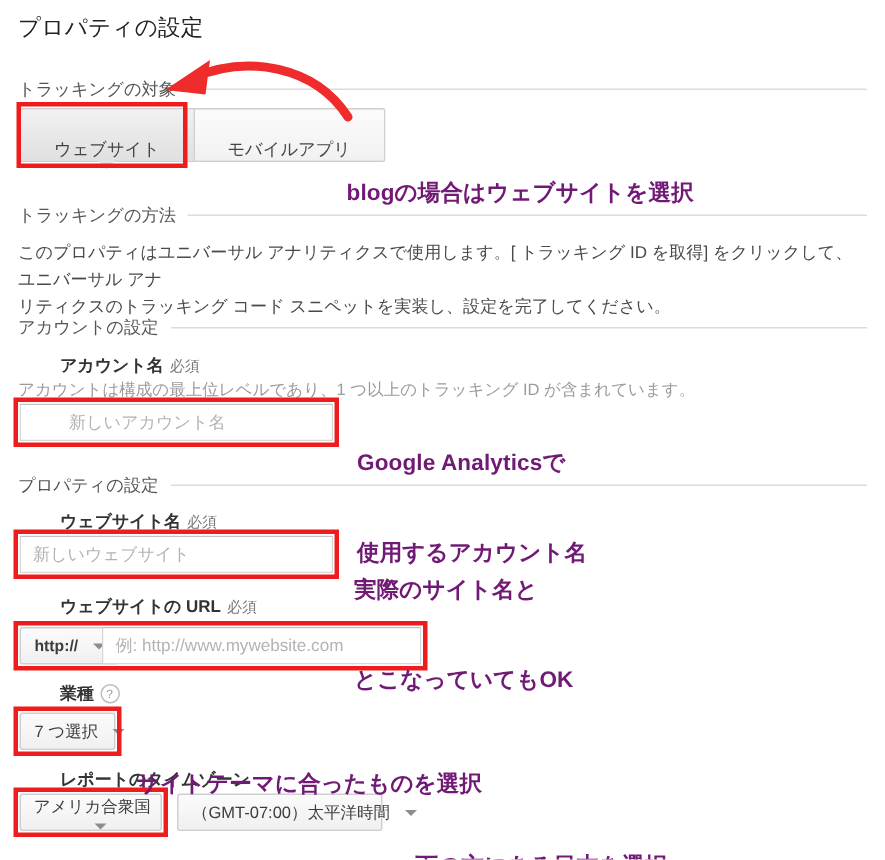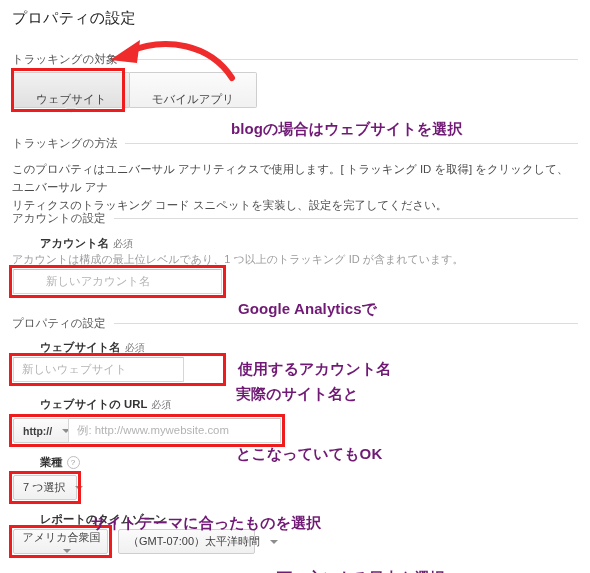--- a/index.html
+++ b/index.html
@@ -280,21 +280,21 @@
 
   <div class="section-head" style="top:316px;">
     <span class="sh-text">プロパティの設定</span>
     <span class="sh-rule"></span>
   </div>
 
   <div class="field-label" style="top:340px;">
     <span>ウェブサイト名</span><span class="req">必須</span>
   </div>
 
-  <div class="text-input" style="left:13px; top:357px; width:171px;">
+  <div class="text-input" style="left:13px; top:357px; width:209px;">
     <span>新しいウェブサイト</span>
   </div>
 
   <div class="field-label" style="top:397px;">
     <span>ウェブサイトの URL</span><span class="req">必須</span>
   </div>
 
   <div class="url-proto" style="left:13px; top:418px; width:65px;">
     <span>http://</span>
     <span class="caret"></span>

